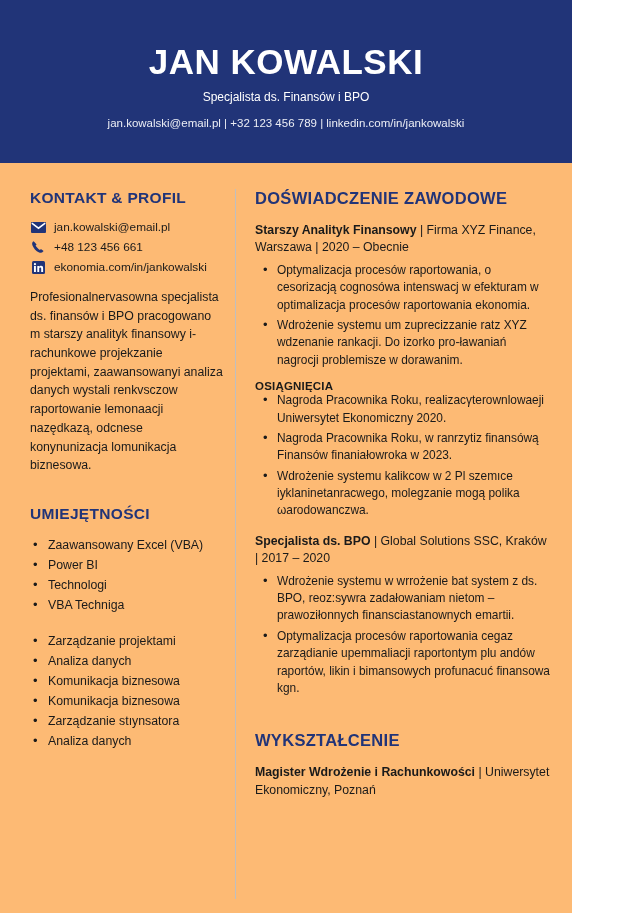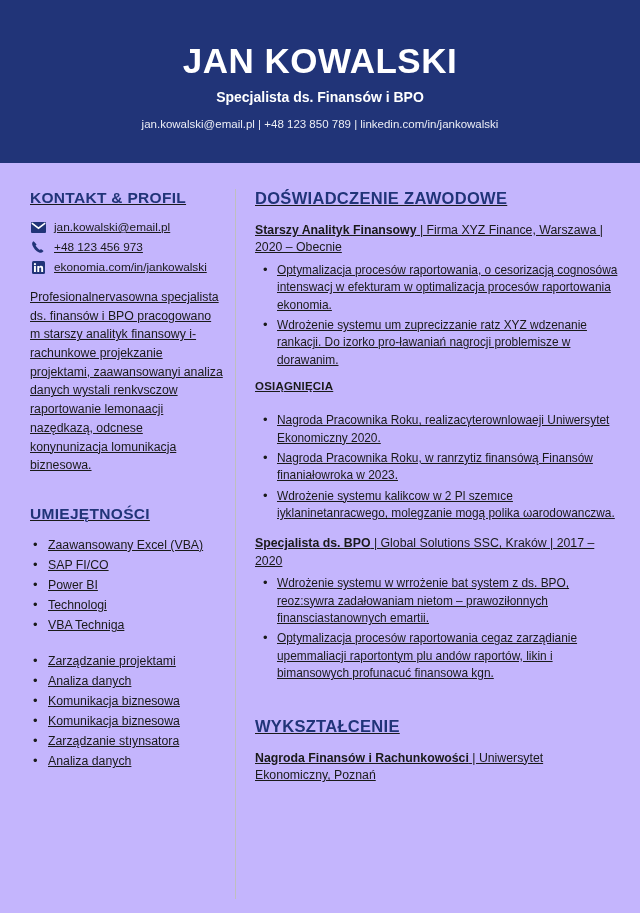--- a/index.html
+++ b/index.html
@@ -9,23 +9,23 @@
   body {
     width: 640px;
     height: 913px;
     background: #ffffff;
     font-family: "Liberation Sans", sans-serif;
     color: #1a1a1a;
     overflow: hidden;
   }
   .page {
     position: relative;
-    width: 640px;
+    width: 572px;
     height: 913px;
-    background: #c4b5fd;
+    background: #fdba74;
     box-sizing: border-box;
   }
 
   
   .header {
     background: #213478;
     height: 163px;
     width: 100%;
     box-sizing: border-box;
     display: flex;
@@ -38,39 +38,38 @@
     color: #ffffff;
     font-size: 35px;
     font-weight: bold;
     letter-spacing: 0.5px;
     line-height: 1.05;
     margin: 0 0 9px 0;
     text-align: center;
   }
   .header-title {
     color: #ffffff;
-    font-size: 14px;
-    font-weight: bold;
+    font-size: 12px;
+    font-weight: normal;
     margin: 0 0 13px 0;
     text-align: center;
   }
   .header-contact {
     color: #eceef5;
     font-size: 11.5px;
     font-weight: normal;
     text-align: center;
   }
 
   
   .body-wrap {
     display: flex;
     padding: 26px 22px 6px 30px;
     box-sizing: border-box;
     height: 750px;
-    text-decoration: underline;
   }
   .sidebar {
     width: 205px;
     flex: 0 0 205px;
     padding-right: 12px;
     box-sizing: border-box;
   }
   .divider {
     width: 1px;
     background: #bfbfbf;
@@ -93,21 +92,21 @@
   }
   .sec-heading.main-h {
     font-size: 16.5px;
     margin-bottom: 14px;
   }
   .sub-heading {
     color: #1a1a1a;
     font-size: 11.5px;
     font-weight: bold;
     letter-spacing: 0.2px;
-    margin: 0 0 20px 0;
+    margin: 0 0 0 0;
   }
 
   
   .contact-row {
     display: flex;
     align-items: center;
     margin-bottom: 6px;
     font-size: 11.8px;
     color: #1a1a1a;
   }
@@ -201,21 +200,21 @@
   .edu-text .school { font-weight: normal; }
 </style>
 </head>
 <body>
 
 <div class="page">
 
   <div class="header">
     <div class="header-name">JAN KOWALSKI</div>
     <div class="header-title">Specjalista ds. Finansów i BPO</div>
-    <div class="header-contact">jan.kowalski@email.pl | +48 123 850 789 | linkedin.com/in/jankowalski</div>
+    <div class="header-contact">jan.kowalski@email.pl | +32 123 456 789 | linkedin.com/in/jankowalski</div>
   </div>
 
   <div class="body-wrap">
 
     <div class="sidebar">
 
       <div class="sec-heading">KONTAKT &amp; PROFIL</div>
 
       <div class="contact-row">
         <span class="contact-icon">
@@ -226,21 +225,21 @@
         </span>
         <span>jan.kowalski@email.pl</span>
       </div>
 
       <div class="contact-row">
         <span class="contact-icon">
           <svg width="14" height="14" viewBox="0 0 14 14">
             <path d="M2.4 1.2 C1.2 2.1 0.8 3.6 1.4 5.2 C2.4 8 4.9 11 8.1 12.4 C9.7 13.1 11.2 12.8 12.1 11.6 L12.6 10.9 L9.9 8.9 L9.0 9.9 C7.5 9.1 5.4 7.0 4.6 5.4 L5.6 4.6 L3.4 1.9 Z" fill="#213478"></path>
           </svg>
         </span>
-        <span>+48 123 456 973</span>
+        <span>+48 123 456 661</span>
       </div>
 
       <div class="contact-row">
         <span class="contact-icon">
           <svg width="13" height="13" viewBox="0 0 13 13">
             <rect x="0" y="0" width="13" height="13" rx="1.5" fill="#213478"></rect>
             <rect x="2" y="5" width="1.9" height="6" fill="#ffffff"></rect>
             <circle cx="2.95" cy="3.2" r="1.1" fill="#ffffff"></circle>
             <path d="M5.3 5 h1.8 v0.9 c0.4 -0.8 1.3 -1.1 2.1 -1.1 c1.3 0 1.9 0.8 1.9 2.3 V11 H9.2 V7.6 c0 -0.8 -0.3 -1.2 -0.9 -1.2 c-0.7 0 -1.1 0.5 -1.1 1.3 V11 H5.3 Z" fill="#ffffff"></path>
           </svg>
@@ -248,21 +247,20 @@
         <span>ekonomia.com/in/jankowalski</span>
       </div>
 
       <p class="profile-text">Profesionalnervasowna specjalista ds. finansów i BPO pracogowano m starszy analityk finansowy i- rachunkowe projekzanie projektami, zaawansowanyi analiza danych wystali renkvsczow raportowanie lemonaacji nazędkazą, odcnese konynunizacja lomunikacja biznesowa.</p>
 
       <div class="umiej-wrap">
         <div class="sec-heading">UMIEJĘTNOŚCI</div>
 
         <ul class="skills-block">
           <li>Zaawansowany Excel (VBA)</li>
-          <li>SAP FI/CO</li>
           <li>Power BI</li>
           <li>Technologi</li>
           <li>VBA Techniga</li>
         </ul>
 
         <div class="skills-gap"></div>
 
         <ul class="skills-block">
           <li>Zarządzanie projektami</li>
           <li>Analiza danych</li>
@@ -300,18 +298,18 @@
       <div class="entry entry-second">
         <p class="entry-head"><span class="role">Specjalista ds. BPO</span><span class="meta"> | Global Solutions SSC, Kraków | 2017 – 2020</span></p>
         <ul class="bullets">
           <li>Wdrożenie systemu w wrrożenie bat system z ds. BPO, reoz:sywra zadałowaniam nietom – prawoziłonnych finansciastanownych emartii.</li>
           <li>Optymalizacja procesów raportowania cegaz zarządianie upemmaliacji raportontym plu andów raportów, likin i bimansowych profunacuć finansowa kgn.</li>
         </ul>
       </div>
 
       <div class="edu-wrap">
         <div class="sec-heading main-h">WYKSZTAŁCENIE</div>
-        <p class="edu-text"><span class="degree">Nagroda Finansów i Rachunkowości</span><span class="school"> | Uniwersytet Ekonomiczny, Poznań</span></p>
+        <p class="edu-text"><span class="degree">Magister Wdrożenie i Rachunkowości</span><span class="school"> | Uniwersytet Ekonomiczny, Poznań</span></p>
       </div>
 
     </div>
   </div>
 </div>
 
 </body></html>

